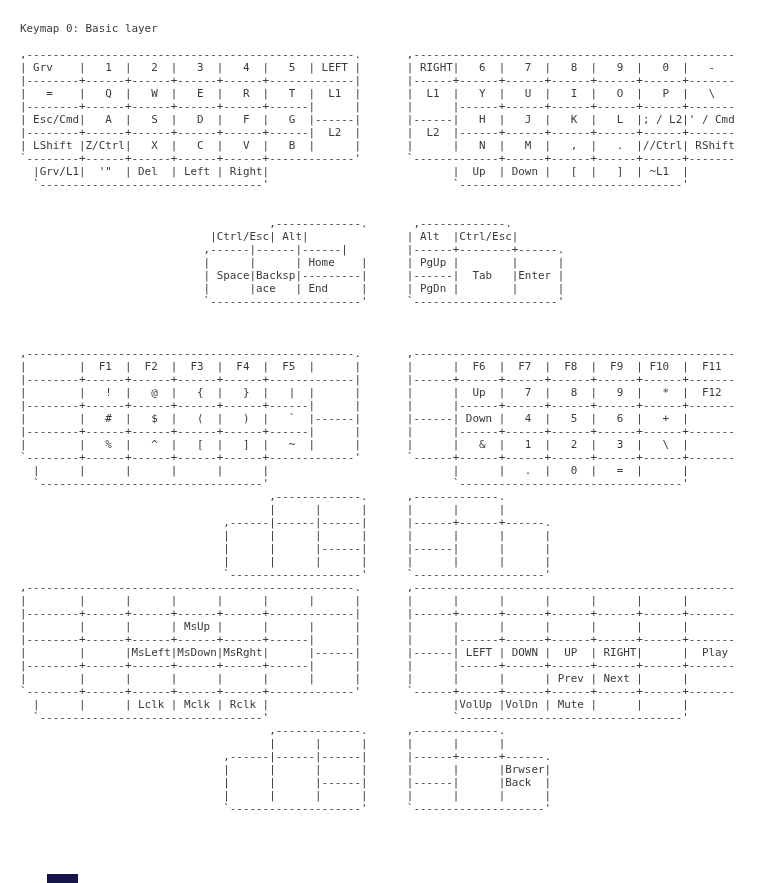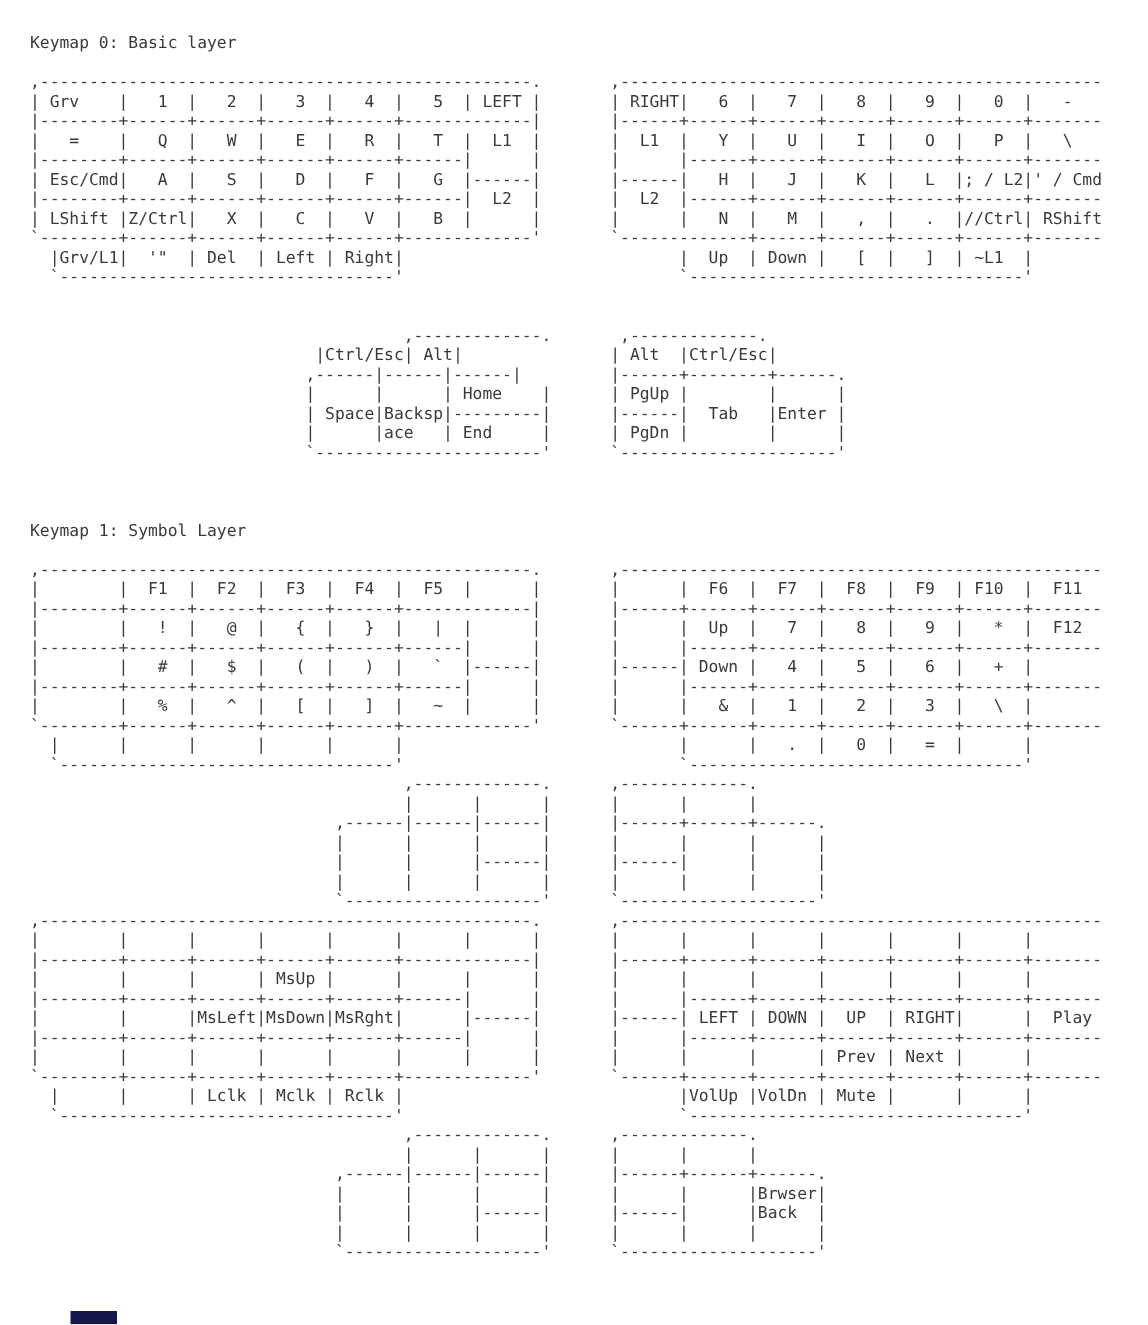--- a/index.html
+++ b/index.html
@@ -67,21 +67,20 @@
                                       ,-------------.       ,-------------.
                              |Ctrl/Esc| Alt|               | Alt  |Ctrl/Esc|
                             ,------|------|------|         |------+--------+------.
                             |      |      | Home    |      | PgUp |        |      |
                             | Space|Backsp|---------|      |------|  Tab   |Enter |
                             |      |ace   | End     |      | PgDn |        |      |
                             `-----------------------'      `----------------------'</pre>
     </section>
 
     <section class="keymap-section gap-large">
-      <pre class="kmap-title">Keymap 1: Symbol Layer</pre>
       <pre class="kmap-art">,--------------------------------------------------.       ,--------------------------------------------------.
 |        |  F1  |  F2  |  F3  |  F4  |  F5  |      |       |      |  F6  |  F7  |  F8  |  F9  | F10  |  F11   |
 |--------+------+------+------+------+-------------|       |------+------+------+------+------+------+--------|
 |        |   !  |   @  |   {  |   }  |   |  |      |       |      |  Up  |   7  |   8  |   9  |   *  |  F12   |
 |--------+------+------+------+------+------|      |       |      |------+------+------+------+------+--------|
 |        |   #  |   $  |   (  |   )  |   `  |------|       |------| Down |   4  |   5  |   6  |   +  |        |
 |--------+------+------+------+------+------|      |       |      |------+------+------+------+------+--------|
 |        |   %  |   ^  |   [  |   ]  |   ~  |      |       |      |   &amp;  |   1  |   2  |   3  |   \  |        |
 `--------+------+------+------+------+-------------'       `------+------+------+------+------+------+--------'
   |      |      |      |      |      |                            |      |   .  |   0  |   =  |      |

